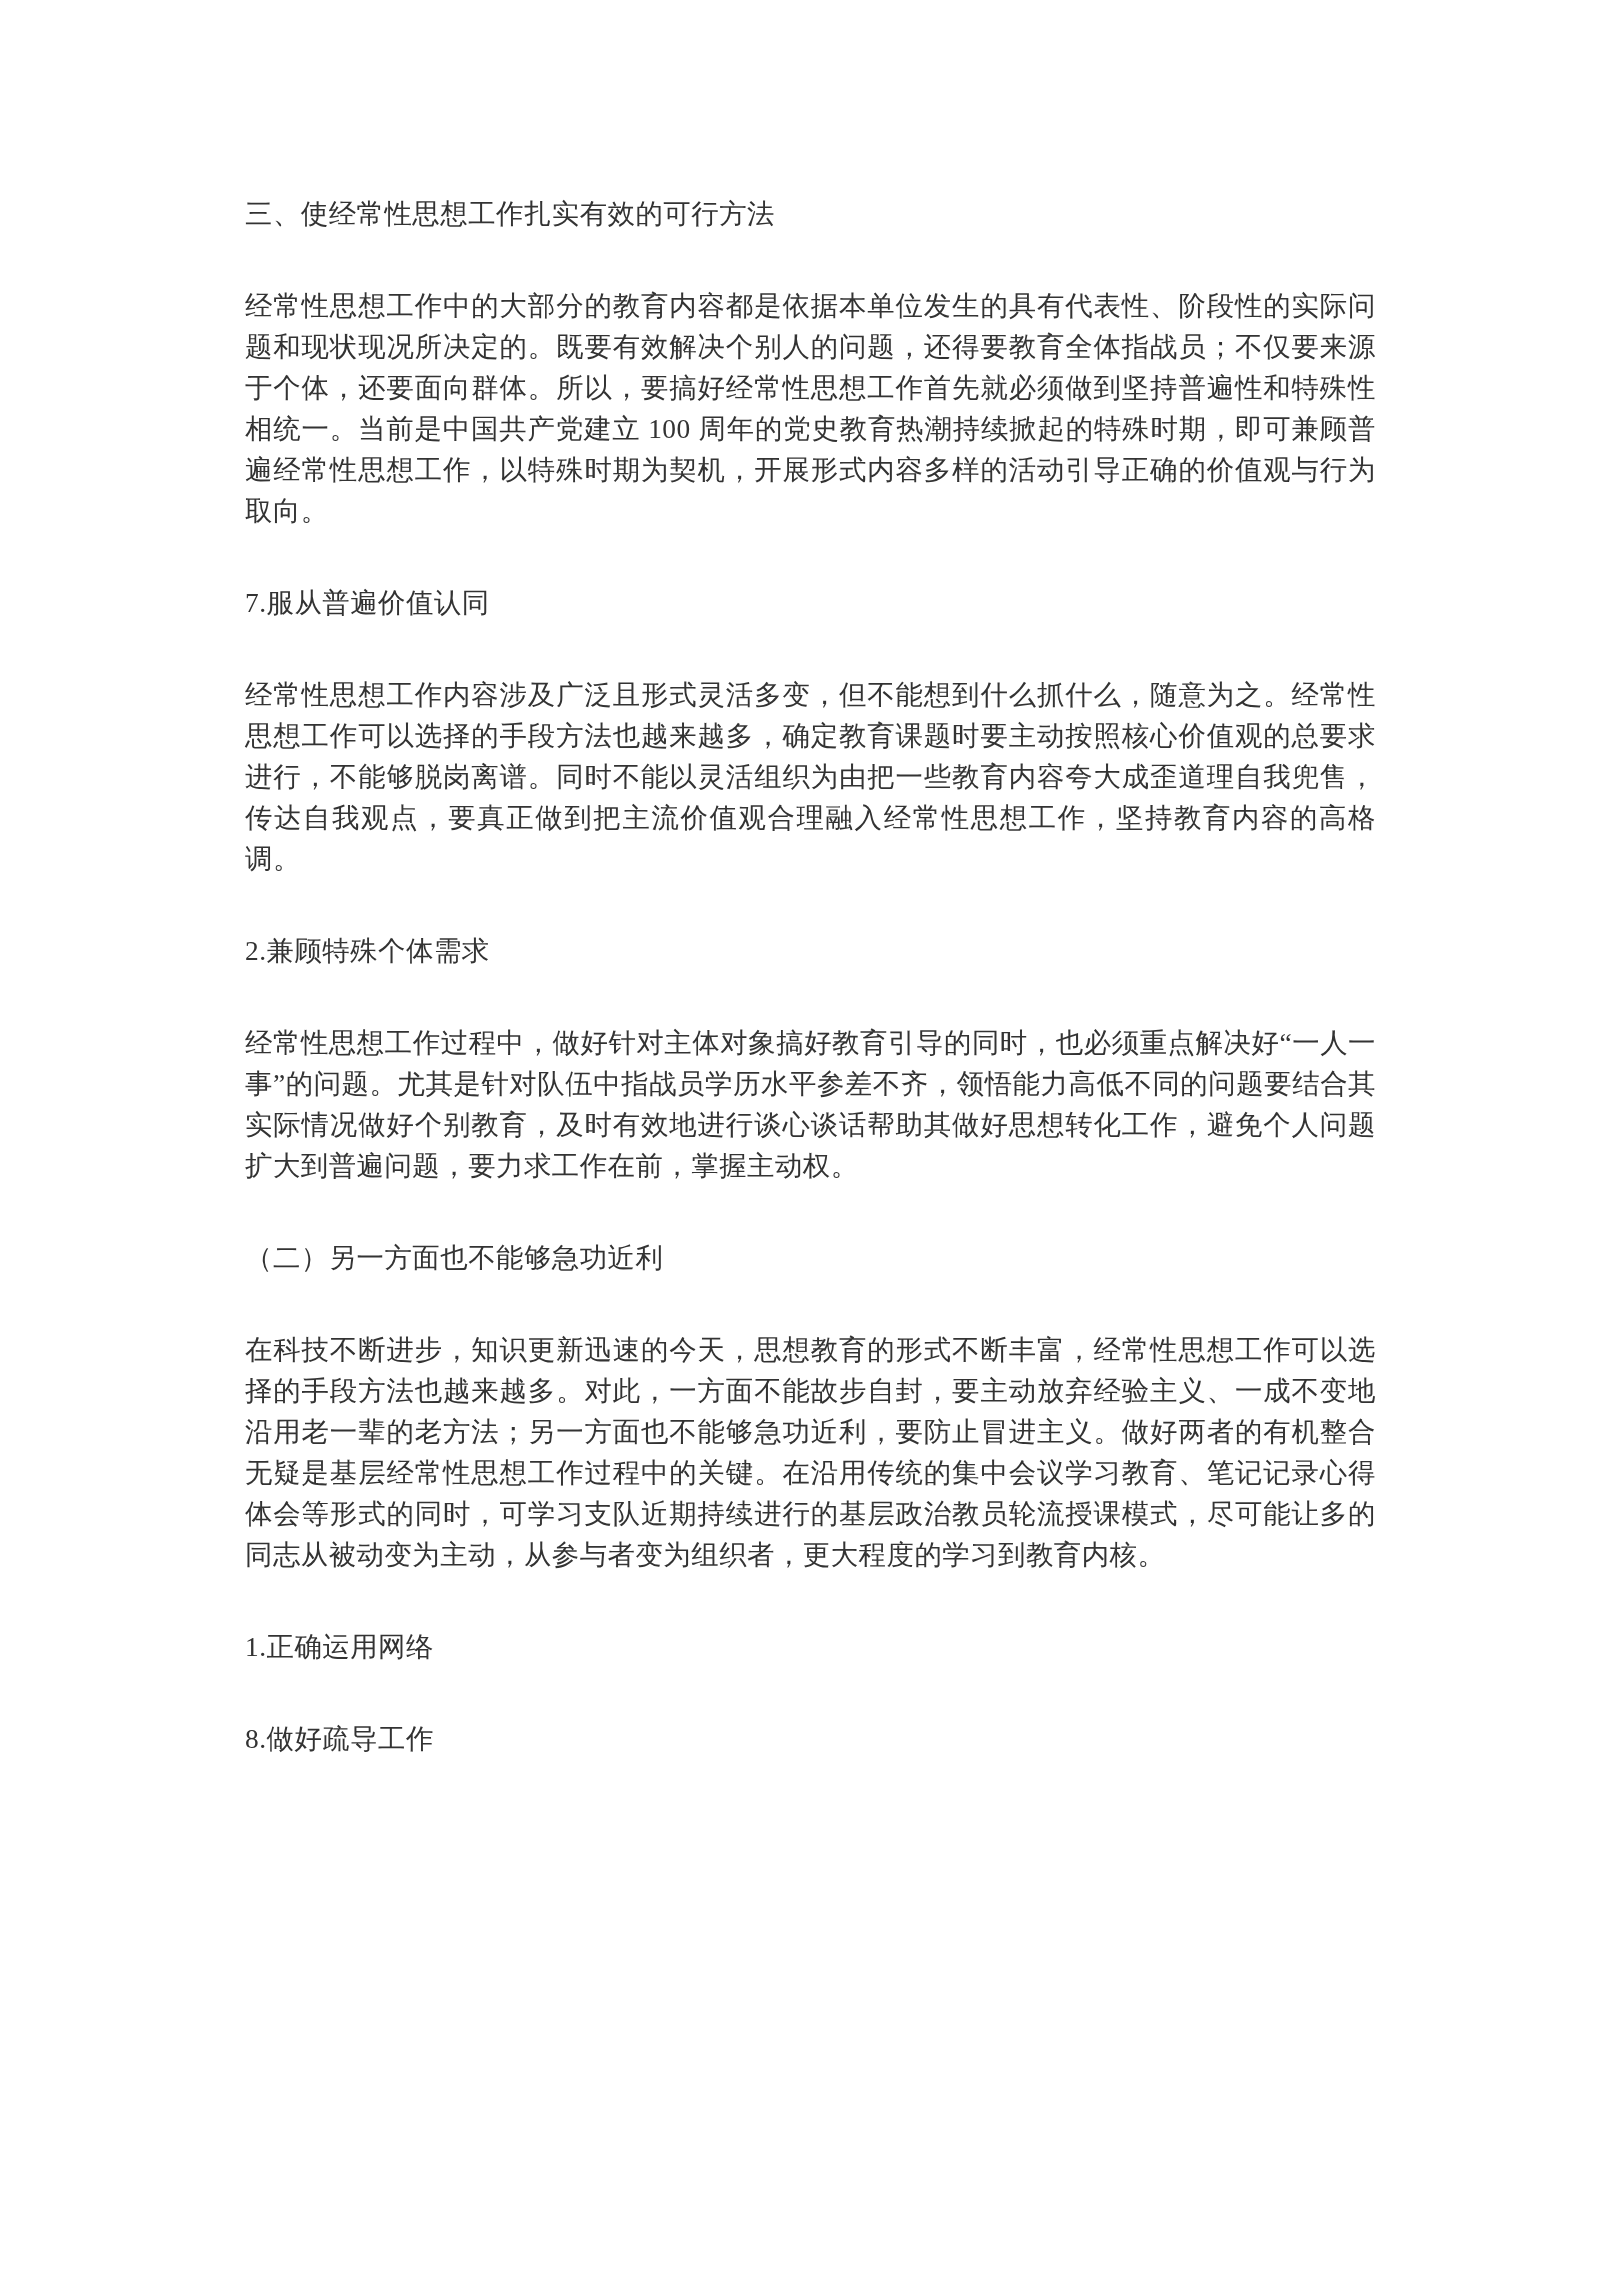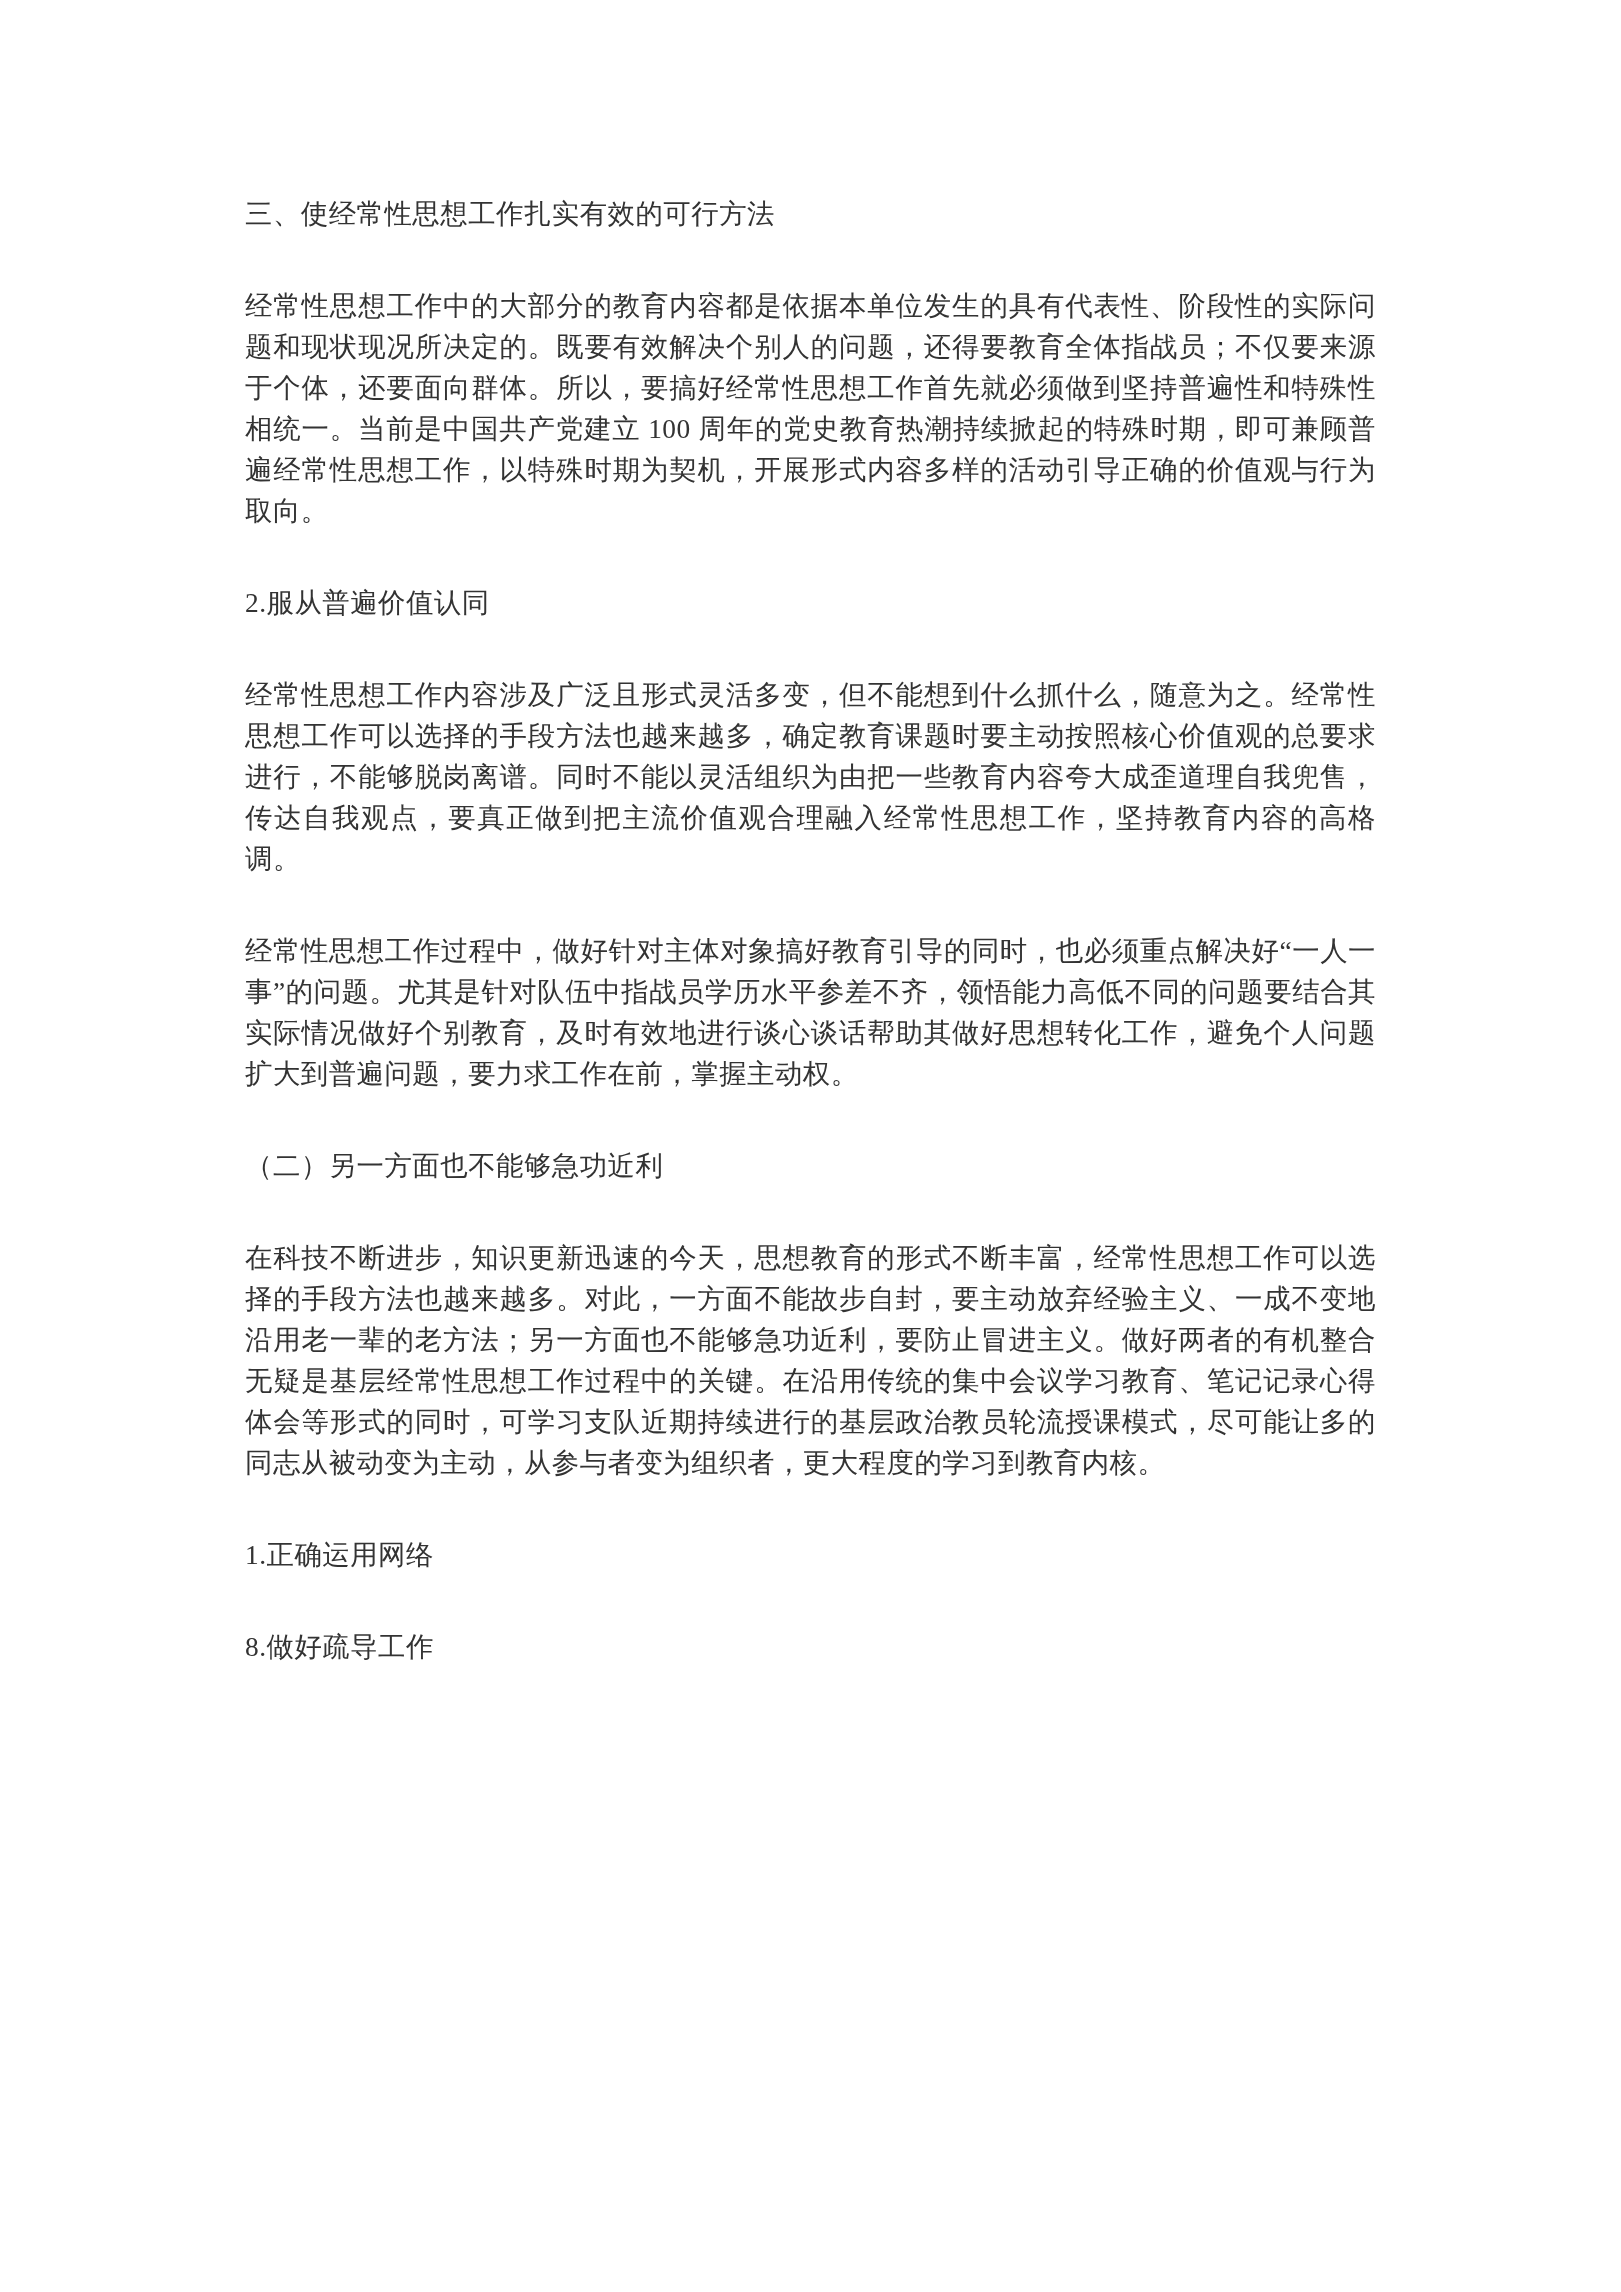--- a/index.html
+++ b/index.html
@@ -37,24 +37,25 @@
 </style>
 </head>
 <body>
 
 <div class="page">
   <p class="block heading">三、使经常性思想工作扎实有效的可行方法</p>
 
 
   <p class="block para">经常性思想工作中的大部分的教育内容都是依据本单位发生的具有代表性、阶段性的实际问题和现状现况所决定的。既要有效解决个别人的问题，还得要教育全体指战员；不仅要来源于个体，还要面向群体。所以，要搞好经常性思想工作首先就必须做到坚持普遍性和特殊性相统一。当前是中国共产党建立 100 周年的党史教育热潮持续掀起的特殊时期，即可兼顾普遍经常性思想工作，以特殊时期为契机，开展形式内容多样的活动引导正确的价值观与行为取向。</p>
 
-  <p class="block heading">2.服从普遍价值认同</p>
+  <p class="block heading">7.服从普遍价值认同</p>
 
   <p class="block para">经常性思想工作内容涉及广泛且形式灵活多变，但不能想到什么抓什么，随意为之。经常性思想工作可以选择的手段方法也越来越多，确定教育课题时要主动按照核心价值观的总要求进行，不能够脱岗离谱。同时不能以灵活组织为由把一些教育内容夸大成歪道理自我兜售，传达自我观点，要真正做到把主流价值观合理融入经常性思想工作，坚持教育内容的高格调。</p>
 
+  <p class="block heading">2.兼顾特殊个体需求</p>
 
   <p class="block para">经常性思想工作过程中，做好针对主体对象搞好教育引导的同时，也必须重点解决好“一人一事”的问题。尤其是针对队伍中指战员学历水平参差不齐，领悟能力高低不同的问题要结合其实际情况做好个别教育，及时有效地进行谈心谈话帮助其做好思想转化工作，避免个人问题扩大到普遍问题，要力求工作在前，掌握主动权。</p>
 
   <p class="block heading">（二）另一方面也不能够急功近利</p>
 
   <p class="block para">在科技不断进步，知识更新迅速的今天，思想教育的形式不断丰富，经常性思想工作可以选择的手段方法也越来越多。对此，一方面不能故步自封，要主动放弃经验主义、一成不变地沿用老一辈的老方法；另一方面也不能够急功近利，要防止冒进主义。做好两者的有机整合无疑是基层经常性思想工作过程中的关键。在沿用传统的集中会议学习教育、笔记记录心得体会等形式的同时，可学习支队近期持续进行的基层政治教员轮流授课模式，尽可能让多的同志从被动变为主动，从参与者变为组织者，更大程度的学习到教育内核。</p>
 
   <p class="block heading">1.正确运用网络</p>
 
 

